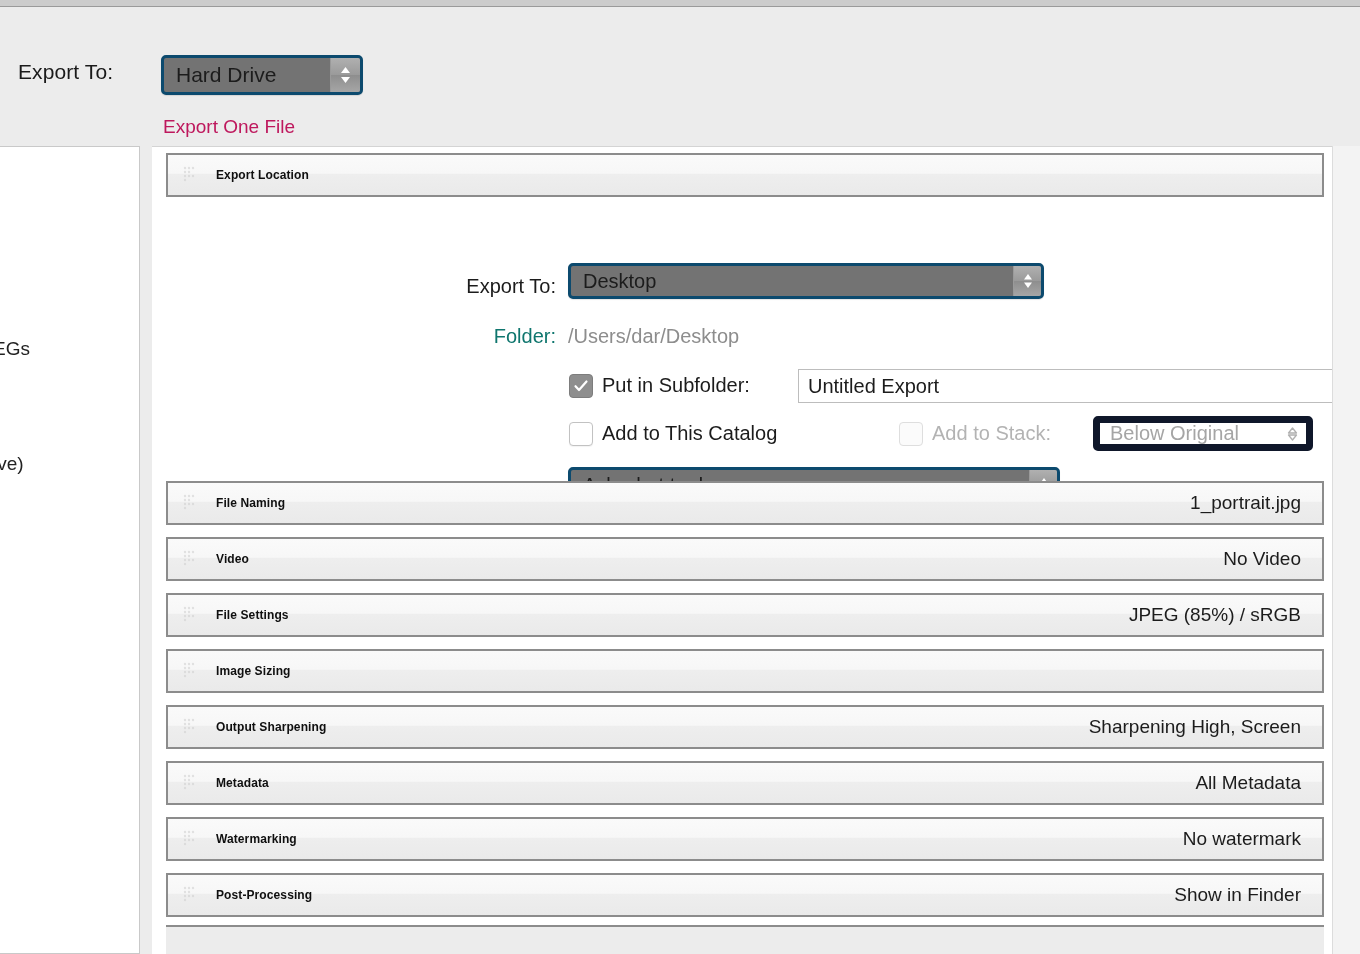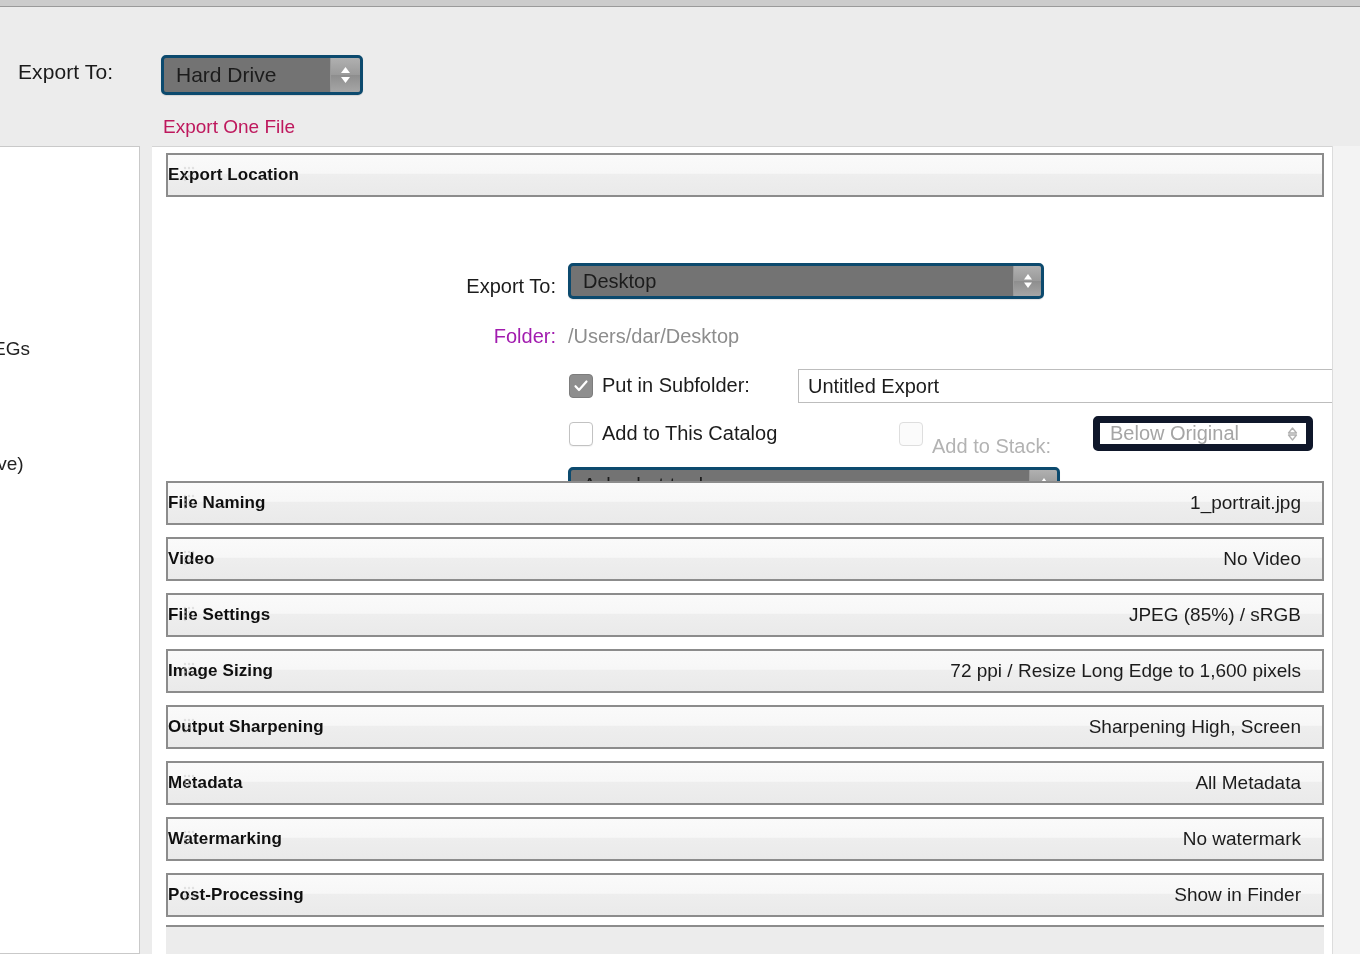--- a/index.html
+++ b/index.html
@@ -95,22 +95,22 @@
 
   
   .sec-bar {
     position: absolute; left: 14px; width: 1158px; height: 44px;
     background: linear-gradient(to bottom, #fafafa 0%, #f7f7f7 46%, #eeeeee 47%, #eaeaea 100%);
     border: 2px solid #8c8c8c;
     display: flex; align-items: center;
     cursor: default;
   }
   .sec-title {
-    font-size: 17px; font-weight: bold; color: #0f0f0f;
-    white-space: nowrap; letter-spacing: .1px;
+    font-size: 12px; font-weight: bold; color: #0f0f0f;
+    margin-left: 48px; white-space: nowrap; letter-spacing: .1px;
   }
   .sec-summary {
     margin-left: auto; margin-right: 21px;
     font-size: 19px; color: #1c1c1c; white-space: nowrap;
   }
   
   .grip {
     position: absolute; left: 14px; top: 50%; transform: translateY(-50%);
     width: 16px; height: 20px; opacity: .5;
   }
@@ -121,21 +121,21 @@
     position: absolute; left: 14px; top: 50px; width: 1158px; height: 268px;
     background: #ffffff;
   }
 
   
   .field-label {
     position: absolute;
     font-size: 20px; color: #1c1c1c;
     text-align: right; white-space: nowrap;
   }
-  .field-label.muted { color: #a21caf; }
+  .field-label.muted { color: #0f766e; }
   .field-value-static {
     position: absolute; font-size: 20px; color: #8d8d8d; white-space: nowrap;
   }
 
   #lbl-export-to  { left: 140px; top: 78px; width: 250px; }
   #popup-desktop  { left: 402px; top: 66px; width: 476px; height: 36px; gap: 16px; }
   #popup-desktop .pwell { width: 28px; }
 
   #lbl-folder     { left: 140px; top: 128px; width: 250px; }
   #val-folder     { left: 402px; top: 128px; }
@@ -162,21 +162,21 @@
     position: absolute; left: 632px; top: 172px; width: 645px; height: 34px;
     background: #ffffff; border: 1px solid #bdbdbd;
     font-size: 20px; color: #1c1c1c;
     padding: 0 9px; font-family: "Liberation Sans", sans-serif;
     outline: none;
   }
 
   #cb-catalog          { left: 403px; top: 225px; }
   #lbl-catalog         { left: 436px; top: 225px; }
   #cb-stack            { left: 733px; top: 225px; }
-  #lbl-stack           { left: 766px; top: 238px; }
+  #lbl-stack           { left: 766px; top: 225px; }
 
   
   .popup-flat {
     position: absolute; left: 927px; top: 219px; width: 220px; height: 35px;
     background: #ffffff; border: 7px solid #0f172a; border-radius: 5px;
     display: flex; align-items: center; cursor: default;
   }
   .popup-flat .pval {
     flex: 1 1 auto; padding: 0 10px; font-size: 20px; color: #a5a5a5; white-space: nowrap;
   }
@@ -357,21 +357,20 @@
                 <circle cx="11" cy="3" r="1.2"></circle>
                 <circle cx="3" cy="7" r="1.2"></circle>
                 <circle cx="7" cy="7" r="1.2"></circle>
                 <circle cx="3" cy="11" r="1.2"></circle>
                 <circle cx="7" cy="11" r="1.2"></circle>
                 <circle cx="11" cy="11" r="1.2"></circle>
                 <circle cx="3" cy="15" r="1.2"></circle>
               </g>
             </svg></span>
           <span class="sec-title">Image Sizing</span>
-          <span class="sec-summary">72 ppi / Resize Long Edge to 1,600 pixels</span>
         </div>
         <div class="sec-bar" style="top: 558px;">
           <span class="grip"><svg width="16" height="20" viewBox="0 0 16 20" aria-hidden="true">
               <g fill="#c9c9c9">
                 <circle cx="3" cy="3" r="1.2"></circle>
                 <circle cx="7" cy="3" r="1.2"></circle>
                 <circle cx="11" cy="3" r="1.2"></circle>
                 <circle cx="3" cy="7" r="1.2"></circle>
                 <circle cx="7" cy="7" r="1.2"></circle>
                 <circle cx="3" cy="11" r="1.2"></circle>

